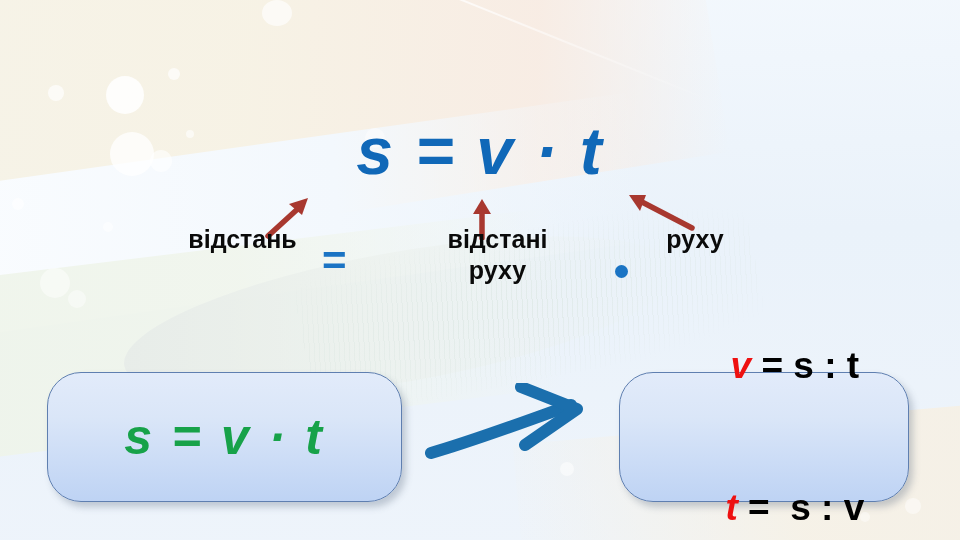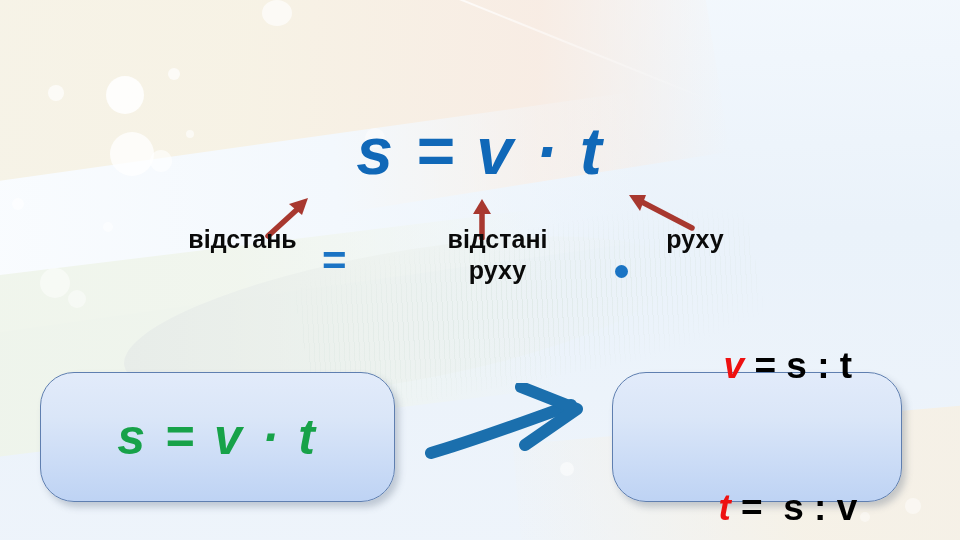--- a/index.html
+++ b/index.html
@@ -148,20 +148,21 @@
     position: absolute;
     border: 1.4px solid #5f7fb0;
     border-radius: 34px;
     background: linear-gradient(180deg, #e2ebfa 0%, #dae6f8 35%, #bed3f4 100%);
     box-shadow: 4px 5px 7px rgba(80,95,120,.30);
     box-sizing: border-box;
     display: flex;
     flex-direction: column;
     align-items: center;
     justify-content: center;
+    margin-left: 7px;
   }
   .box-left {
     left: 40px; top: 372px;
     width: 355px; height: 130px;
   }
   .box-right {
     left: 612px; top: 372px;
     width: 290px; height: 130px;
   }
   .formula-green {

